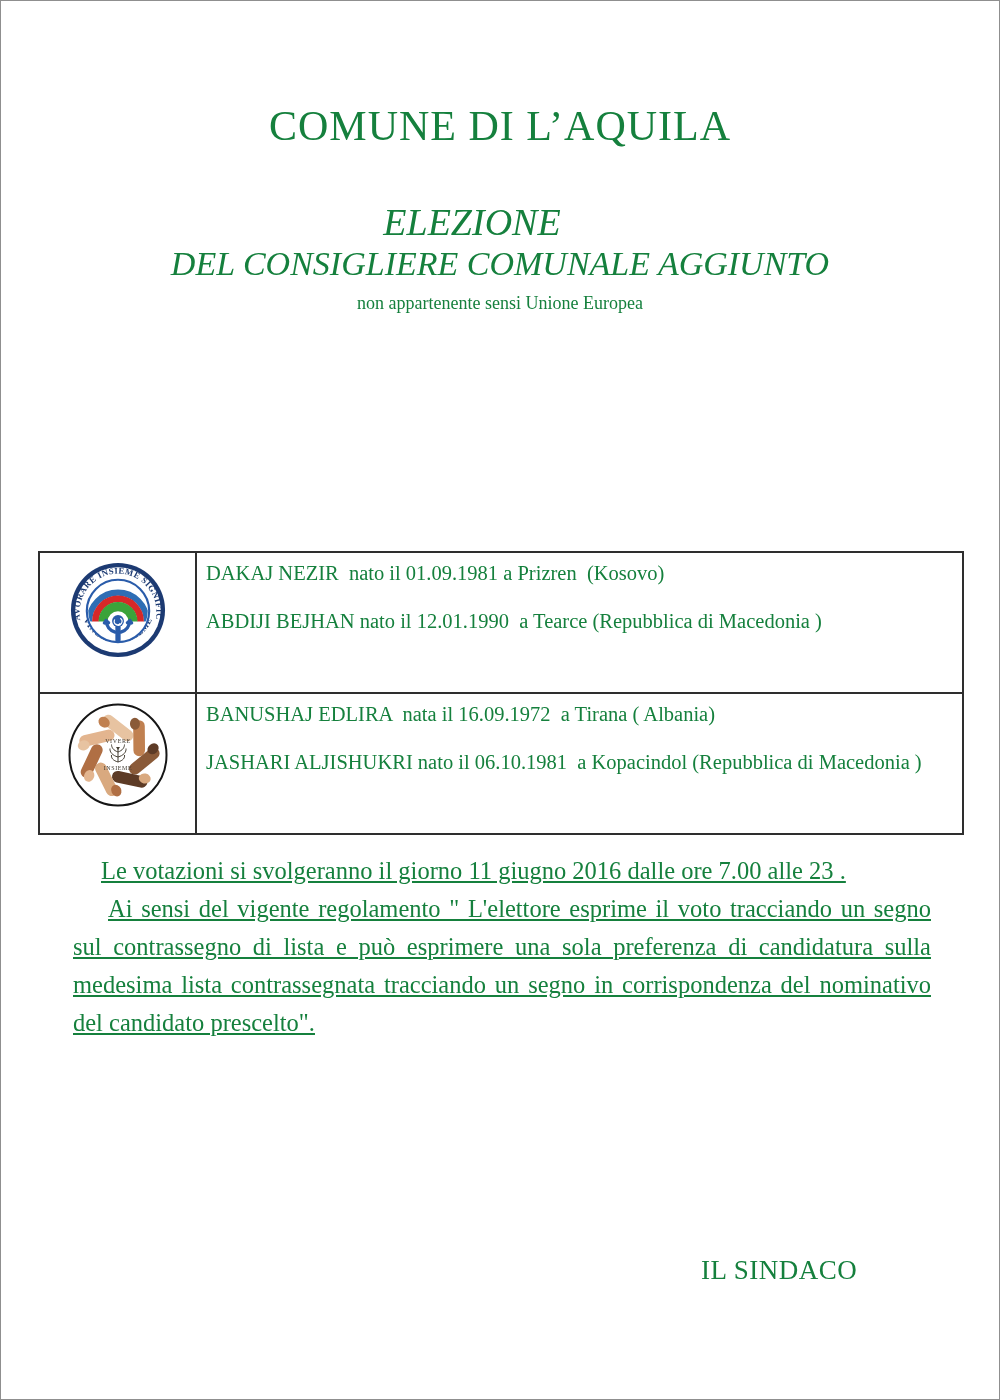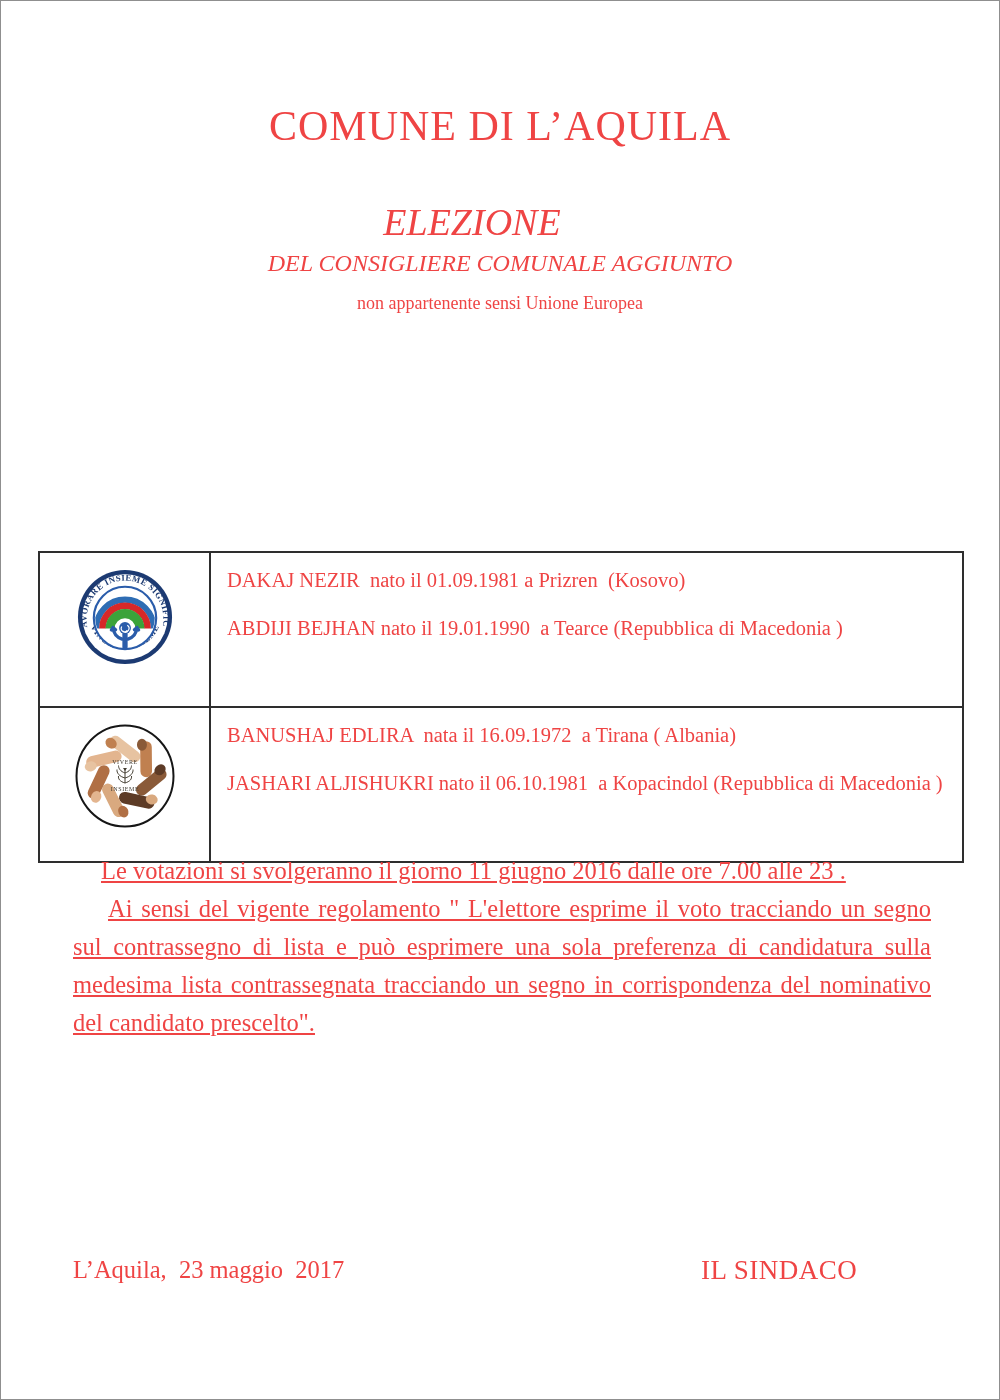--- a/index.html
+++ b/index.html
@@ -3,44 +3,44 @@
 <meta charset="utf-8">
 <style>
   html,body{margin:0;padding:0;background:#ffffff;}
   .page{
     position:relative;
     width:1000px;height:1400px;
     box-sizing:border-box;
     border:1px solid #8f8f8f;
     background:#ffffff;
     font-family:"Liberation Serif","DejaVu Serif",serif;
-    color:#ef4444;
+    color:#15803d;
     overflow:hidden;
   }
   .center{width:100%;text-align:center;}
   .doc-title{
     position:absolute;top:101px;left:0;
     font-size:42px;line-height:48px;letter-spacing:1px;
   }
   .election-block{position:absolute;top:201px;left:0;width:100%;text-align:center;}
   .election-l1{font-size:38px;line-height:41px;font-style:italic;transform:translateX(-28px);}
-  .election-l2{font-size:24px;line-height:41px;font-style:italic;}
+  .election-l2{font-size:34px;line-height:41px;font-style:italic;}
   .election-note{font-size:18px;line-height:20px;margin-top:9px;}
   .liste-block{position:absolute;top:376px;left:0;width:100%;text-align:center;}
   .liste-l1,.liste-l2{font-size:31px;line-height:40px;letter-spacing:0.5px;}
   .liste-l3{font-size:26px;line-height:30px;margin-top:4px;transform:translateX(-50px);}
   table.cand{
     position:absolute;top:550px;left:37px;
     width:926px;border-collapse:collapse;
     table-layout:fixed;
   }
   table.cand td{
     border:2px solid #2e2e2e;
     vertical-align:top;
-    padding:16px;
+    padding:9px;
   }
   td.symbol-cell{width:137px;height:121px;text-align:center;vertical-align:middle;}
   td.names-cell{padding:32px 6px 0 13px;}
   .cand-line{
     font-size:20.5px;line-height:22px;
     white-space:pre-wrap;
   }
   .cand-line.first{margin-bottom:26px;}
   .body-text{
     position:absolute;top:851px;left:72px;width:858px;
@@ -108,21 +108,21 @@
             <path d="M 50,68 L 50,81" stroke-width="5.5" stroke-linecap="round" fill="none" stroke="#2a5caa"></path>
             <path d="M 47,73 Q 38.5,70.5 37.5,61 M 37.5,61 L 40.2,63.2 M 37.5,61 L 35.8,63.5" stroke-width="3.4" stroke-linecap="round" fill="none" stroke="#2a5caa"></path>
             <path d="M 53,73 Q 61.5,70.5 62.5,61 M 62.5,61 L 59.8,63.2 M 62.5,61 L 64.2,63.5" stroke-width="3.4" stroke-linecap="round" fill="none" stroke="#2a5caa"></path>
             <circle cx="50" cy="61.5" r="6.2" fill="#2a5caa"></circle>
             <path d="M 46.6,60 a 4,4 0 1 0 5.8,-1.4 M 47.5,64.5 a 3,3 0 0 0 4.8,-0.6" stroke="#ffffff" stroke-width="1.2" fill="none"></path>
           </g>
         </svg>
       </td>
       <td class="names-cell">
         <div class="cand-line first">DAKAJ NEZIR  nato il 01.09.1981 a Prizren  (Kosovo)</div>
-        <div class="cand-line">ABDIJI BEJHAN nato il 19.01.1990  a Tearce (Repubblica di Macedonia )</div>
+        <div class="cand-line">ABDIJI BEJHAN nato il 12.01.1990  a Tearce (Repubblica di Macedonia )</div>
       </td>
     </tr>
     <tr>
       <td class="symbol-cell">
         
         <svg width="100" height="104" viewBox="0 0 100 104">
           <ellipse cx="50" cy="52" rx="48.5" ry="50.5" fill="#ffffff" stroke-width="2" stroke="#161616"></ellipse>
           <g>
             <g transform="rotate(0 50 52) translate(50 25) rotate(38)">
               <rect x="-18" y="-5.8" width="36" height="11.6" rx="5.8" fill="#e7c3a1"></rect>
@@ -173,16 +173,15 @@
       </td>
     </tr>
   </tbody>
     </table>
 
   <div class="body-text">
     <p class="ind-a">Le votazioni si svolgeranno il giorno 11 giugno 2016 dalle ore 7.00 alle 23  .</p>
     <p class="ind-c">Ai sensi del vigente regolamento " L'elettore esprime il voto tracciando un segno sul contrassegno di lista e può esprimere una sola preferenza di candidatura  sulla medesima lista contrassegnata  tracciando un segno in corrispondenza del nominativo del candidato prescelto".</p>
   </div>
 
-  <div class="place-date">L’Aquila,  23 maggio  2017</div>
   <div class="signature">IL SINDACO</div>
 
 </div>
 
 </body></html>

